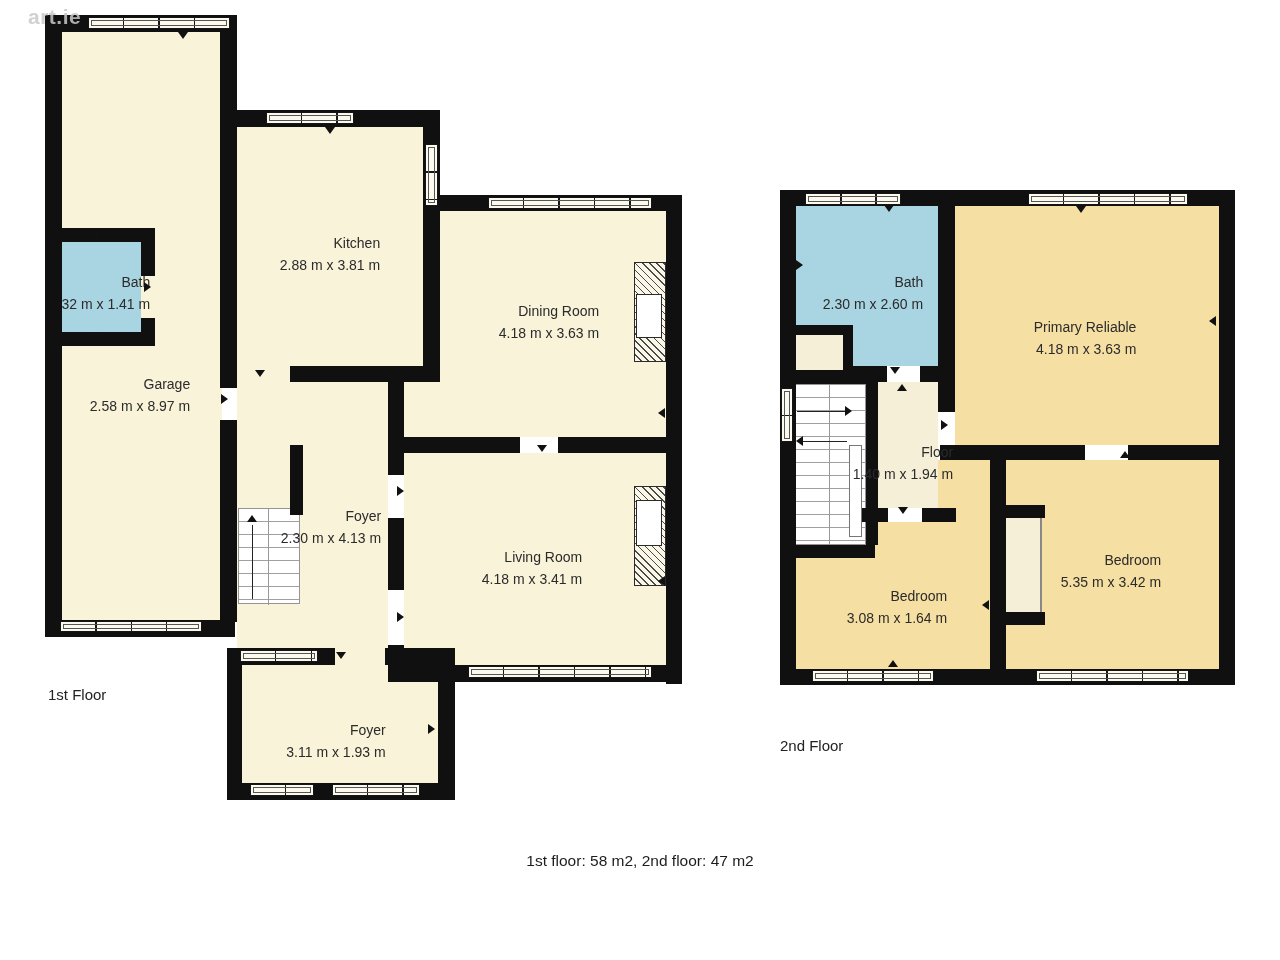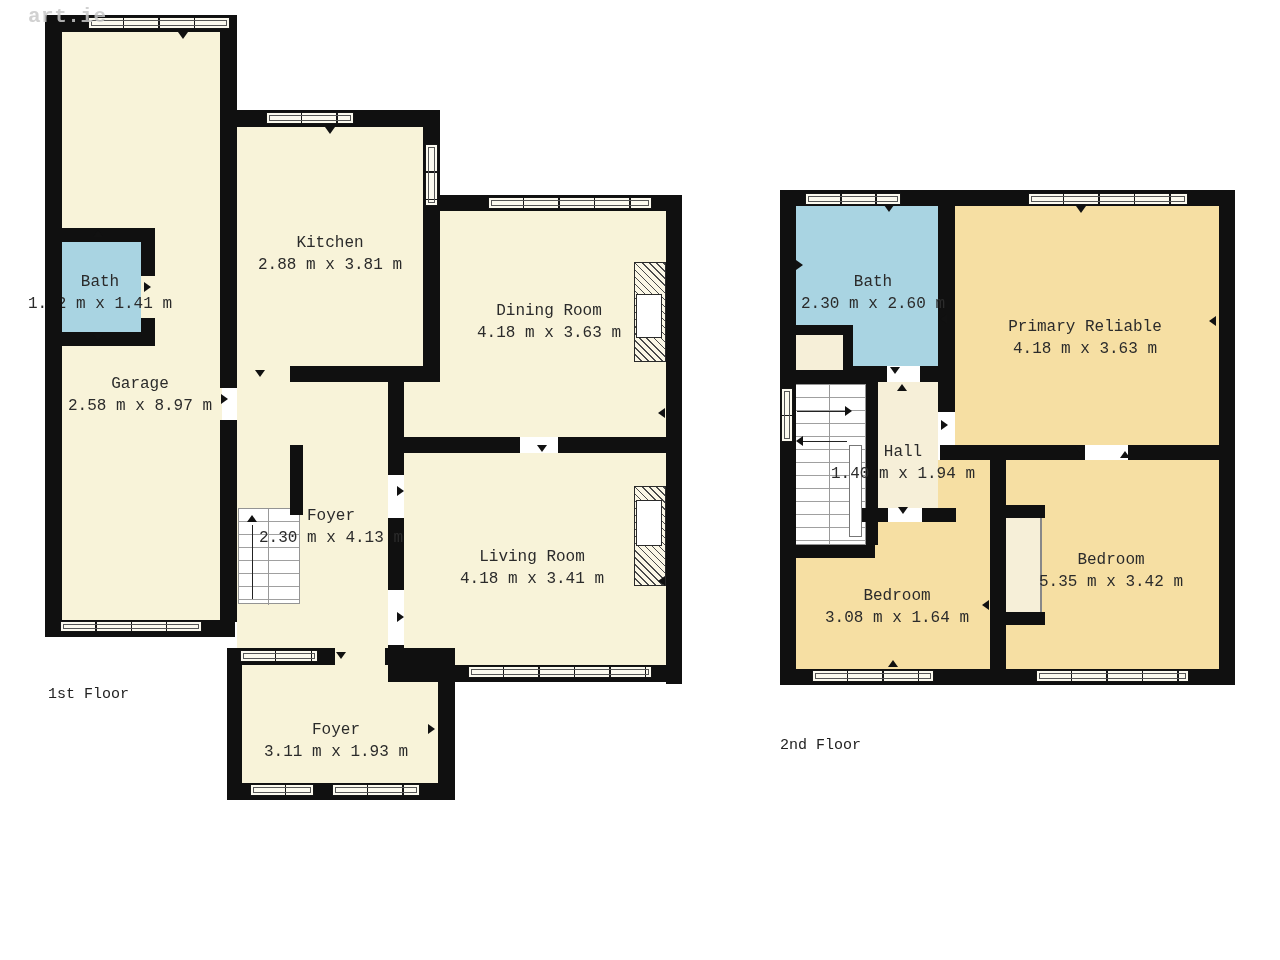--- a/index.html
+++ b/index.html
@@ -1,17 +1,17 @@
 <!DOCTYPE html>
 <html><head>
 <meta charset="utf-8">
 <style>
   html,body{margin:0;padding:0;background:#fff;}
   .canvas{position:relative;width:1280px;height:960px;background:#fff;overflow:hidden;
-          font-family:Liberation Mono, monospace;}
+          font-family:Liberation Sans, sans-serif;}
   
   .rm{position:absolute;z-index:1;}
   .cream{background:#f8f3d9;}
   .gold{background:#f6dfa3;}
   .blue{background:#a9d4e2;}
   .lite{background:#f6efd8;}
   .z2{z-index:2;}
   
   .w{position:absolute;background:#101010;z-index:3;}
   
@@ -30,22 +30,22 @@
   .fp{position:absolute;background:#fbf7e6;border:1px solid #2a2a2a;z-index:3;box-sizing:border-box;
       background-image:repeating-linear-gradient(45deg,transparent 0 4px,#4a4a4a 4px 5px);}
   .fpi{position:absolute;background:#fff;border:1px solid #2a2a2a;z-index:4;}
   
   .ar{position:absolute;width:0;height:0;z-index:5;}
   .ar.up{border-left:5px solid transparent;border-right:5px solid transparent;border-bottom:7px solid #111;}
   .ar.dn{border-left:5px solid transparent;border-right:5px solid transparent;border-top:7px solid #111;}
   .ar.lf{border-top:5px solid transparent;border-bottom:5px solid transparent;border-right:7px solid #111;}
   .ar.rt{border-top:5px solid transparent;border-bottom:5px solid transparent;border-left:7px solid #111;}
   
-  .rl{position:absolute;transform:translateX(-50%);text-align:center;z-index:6;
-      font-size:16px;line-height:21.5px;color:#2b2b2b;white-space:nowrap;}
+  .rl{position:absolute;transform:translateX(-50%);text-align:right;z-index:6;
+      font-size:14px;line-height:21.5px;color:#2b2b2b;white-space:nowrap;}
   .rl span{display:block;}
   .rl.under{z-index:2;}
   .fl{position:absolute;font-size:15px;color:#222;z-index:6;}
   .sum{position:absolute;left:0;right:0;text-align:center;color:#1d1d1d;font-size:15.5px;line-height:19.5px;z-index:6;}
   .sum .s1{font-weight:bold;}
   .disc{position:absolute;left:0;right:0;text-align:center;color:#555;font-size:8.5px;z-index:6;}
   .wm{position:absolute;left:28px;top:5px;font-size:21px;font-weight:bold;color:#c9c9c9;opacity:.85;z-index:7;letter-spacing:.5px;}
 </style>
 </head>
 <body>
@@ -223,29 +223,30 @@
 
     <div class="rl" style="left:873px;top:272px">
       <span>Bath</span>
       <span>2.30 m x 2.60 m</span>
     </div>
     <div class="rl" style="left:1085px;top:317px">
       <span>Primary Reliable</span>
       <span>4.18 m x 3.63 m</span>
     </div>
     <div class="rl" style="left:903px;top:442px">
-      <span>Hall</span>
+      <span>Floor</span>
       <span>1.40 m x 1.94 m</span>
     </div>
     <div class="rl" style="left:897px;top:586px">
       <span>Bedroom</span>
       <span>3.08 m x 1.64 m</span>
     </div>
     <div class="rl" style="left:1111px;top:550px">
       <span>Bedroom</span>
       <span>5.35 m x 3.42 m</span>
     </div>
     <div class="fl" style="left:780px;top:737px">2nd Floor</div>
   </div>
 
   <div class="sum" style="top:851px">
+    <div class="s2">1st floor: 58 m2, 2nd floor: 47 m2</div>
   </div>
 </div>
 
 </body></html>

